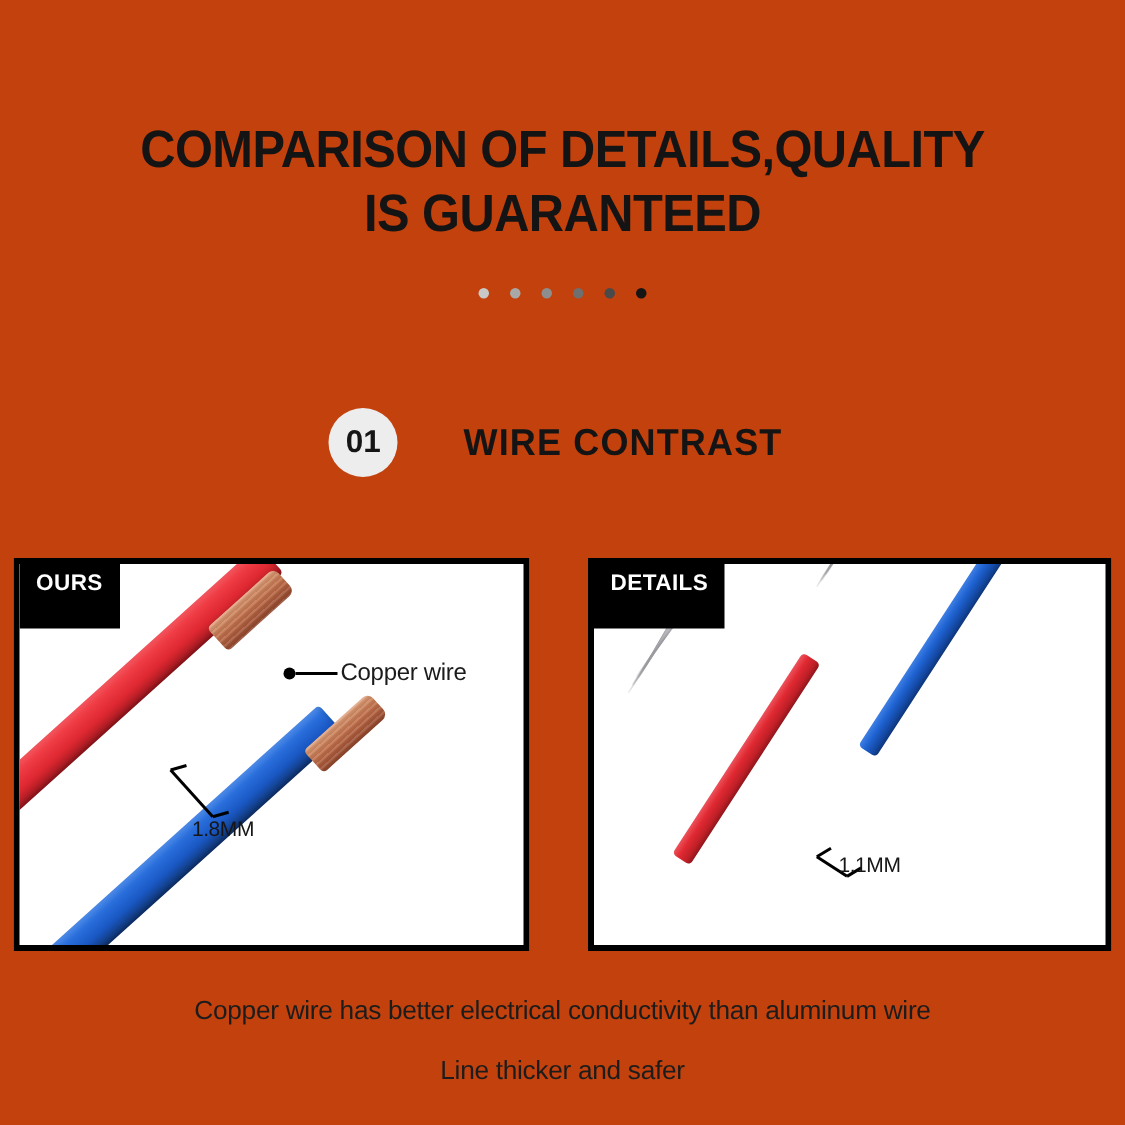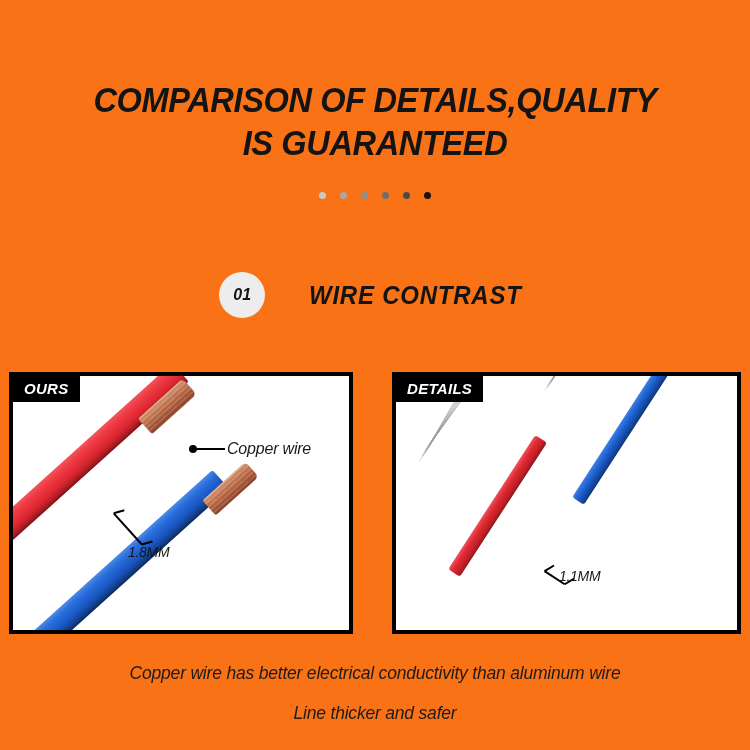--- a/index.html
+++ b/index.html
@@ -4,25 +4,24 @@
 <style>
   html, body {
     margin: 0;
     padding: 0;
     background: #ffffff;
   }
   #page {
     position: relative;
     width: 750px;
     height: 750px;
-    background: #f97316;
+    background: #c2410c;
     overflow: hidden;
     font-family: "Liberation Sans", sans-serif;
     color: #1a1a1a;
-    font-style: italic;
   }
 
   
   .headline {
     position: absolute;
     left: 0;
     top: 78px;
     width: 750px;
     text-align: center;
     font-family: "Liberation Sans", sans-serif;
@@ -66,21 +65,21 @@
   }
   .badge-circle {
     width: 46px;
     height: 46px;
     border-radius: 50%;
     background: #ededed;
     display: flex;
     align-items: center;
     justify-content: center;
     font-weight: bold;
-    font-size: 16px;
+    font-size: 21px;
     color: #151515;
     letter-spacing: 0px;
   }
   .section-title {
     margin-left: 44px;
     font-weight: bold;
     font-size: 25px;
     letter-spacing: 0.8px;
     color: #141414;
     transform: scaleX(0.96);
@@ -102,21 +101,21 @@
 
   .panel-tab {
     position: absolute;
     left: 0;
     top: 0;
     background: #000000;
     color: #ffffff;
     font-size: 15px;
     font-weight: bold;
     letter-spacing: 0.3px;
-    padding: 4px 11px 5px 11px;
+    padding: 4px 11px 22px 11px;
     z-index: 6;
   }
 
   .stage {
     position: absolute;
     inset: 0;
     overflow: hidden;
     padding-left: 18px;
   }
 

